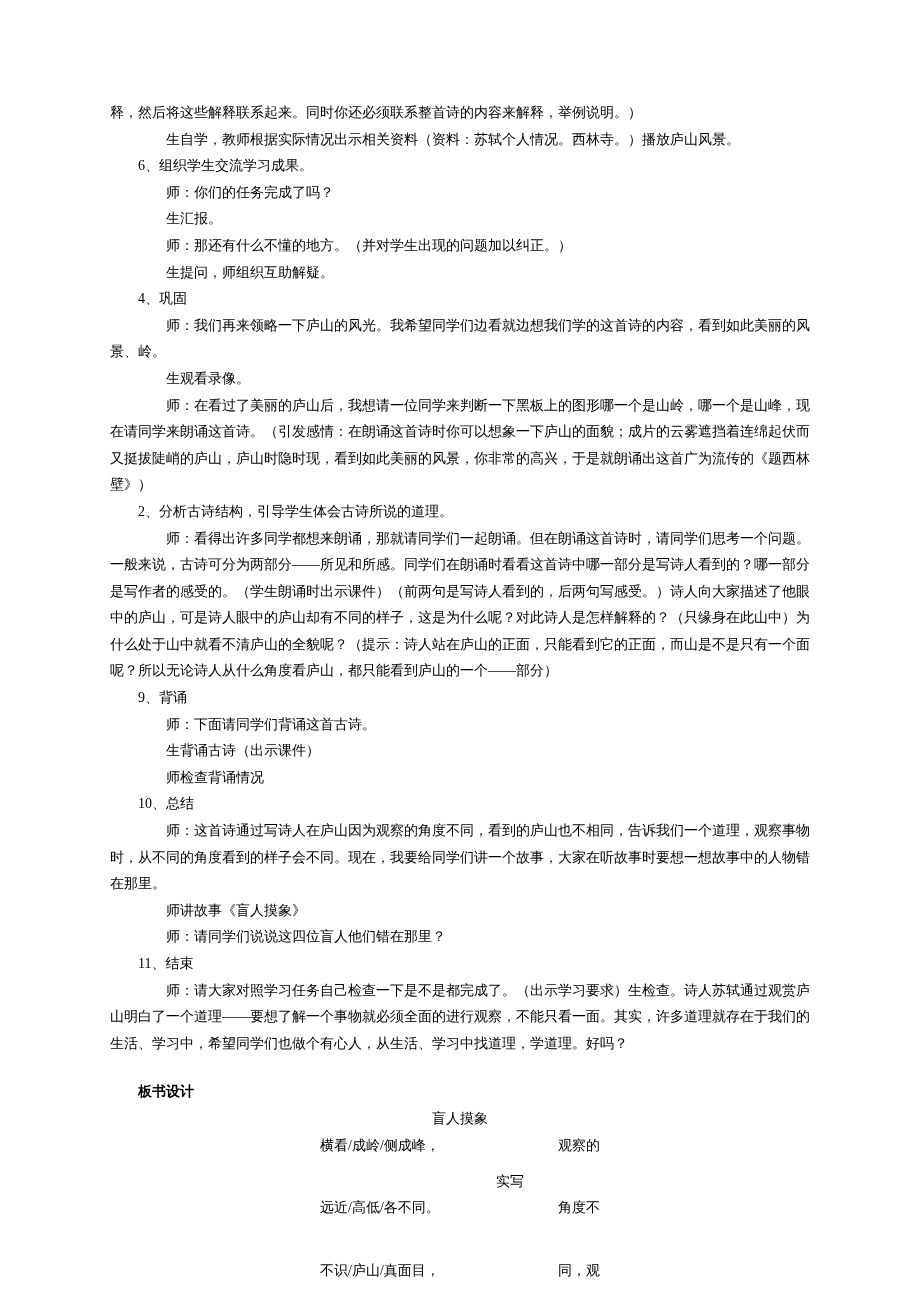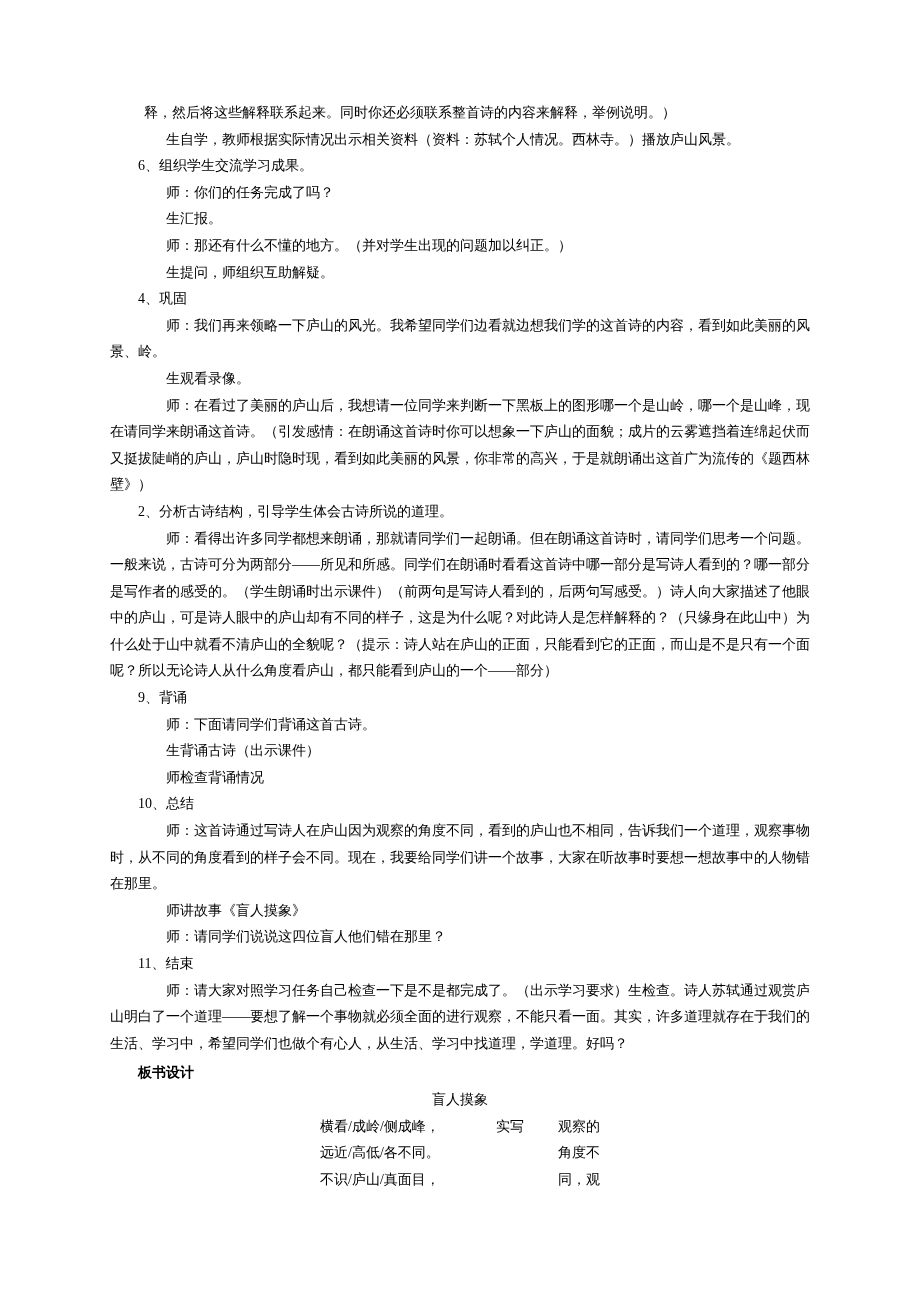--- a/index.html
+++ b/index.html
@@ -11,45 +11,45 @@
       font-size: 14px;
       line-height: 1.9;
       color: #000;
       padding: 100px 110px 80px 110px;
     }
     .para {
       text-align: justify;
     }
     .para.continue {
       text-indent: 0;
-      margin-left: 34px;
     }
     .para.item {
       text-indent: 2em;
     }
     .para.sub {
       text-indent: 4em;
     }
     .bold {
       font-weight: bold;
     }
     .board-block {
-      margin-top: 3px;
+      margin-top: 22px;
     }
     .board-center {
       text-align: center;
     }
     .board-row {
       display: flex;
       justify-content: center;
       align-items: flex-start;
     }
     .board-col {
       display: flex;
       flex-direction: column;
+      gap: 36px;
     }
     .board-col.left {
       width: 160px;
       text-align: left;
     }
     .board-col.mid {
       width: 60px;
       text-align: center;
       justify-content: flex-start;
     }

